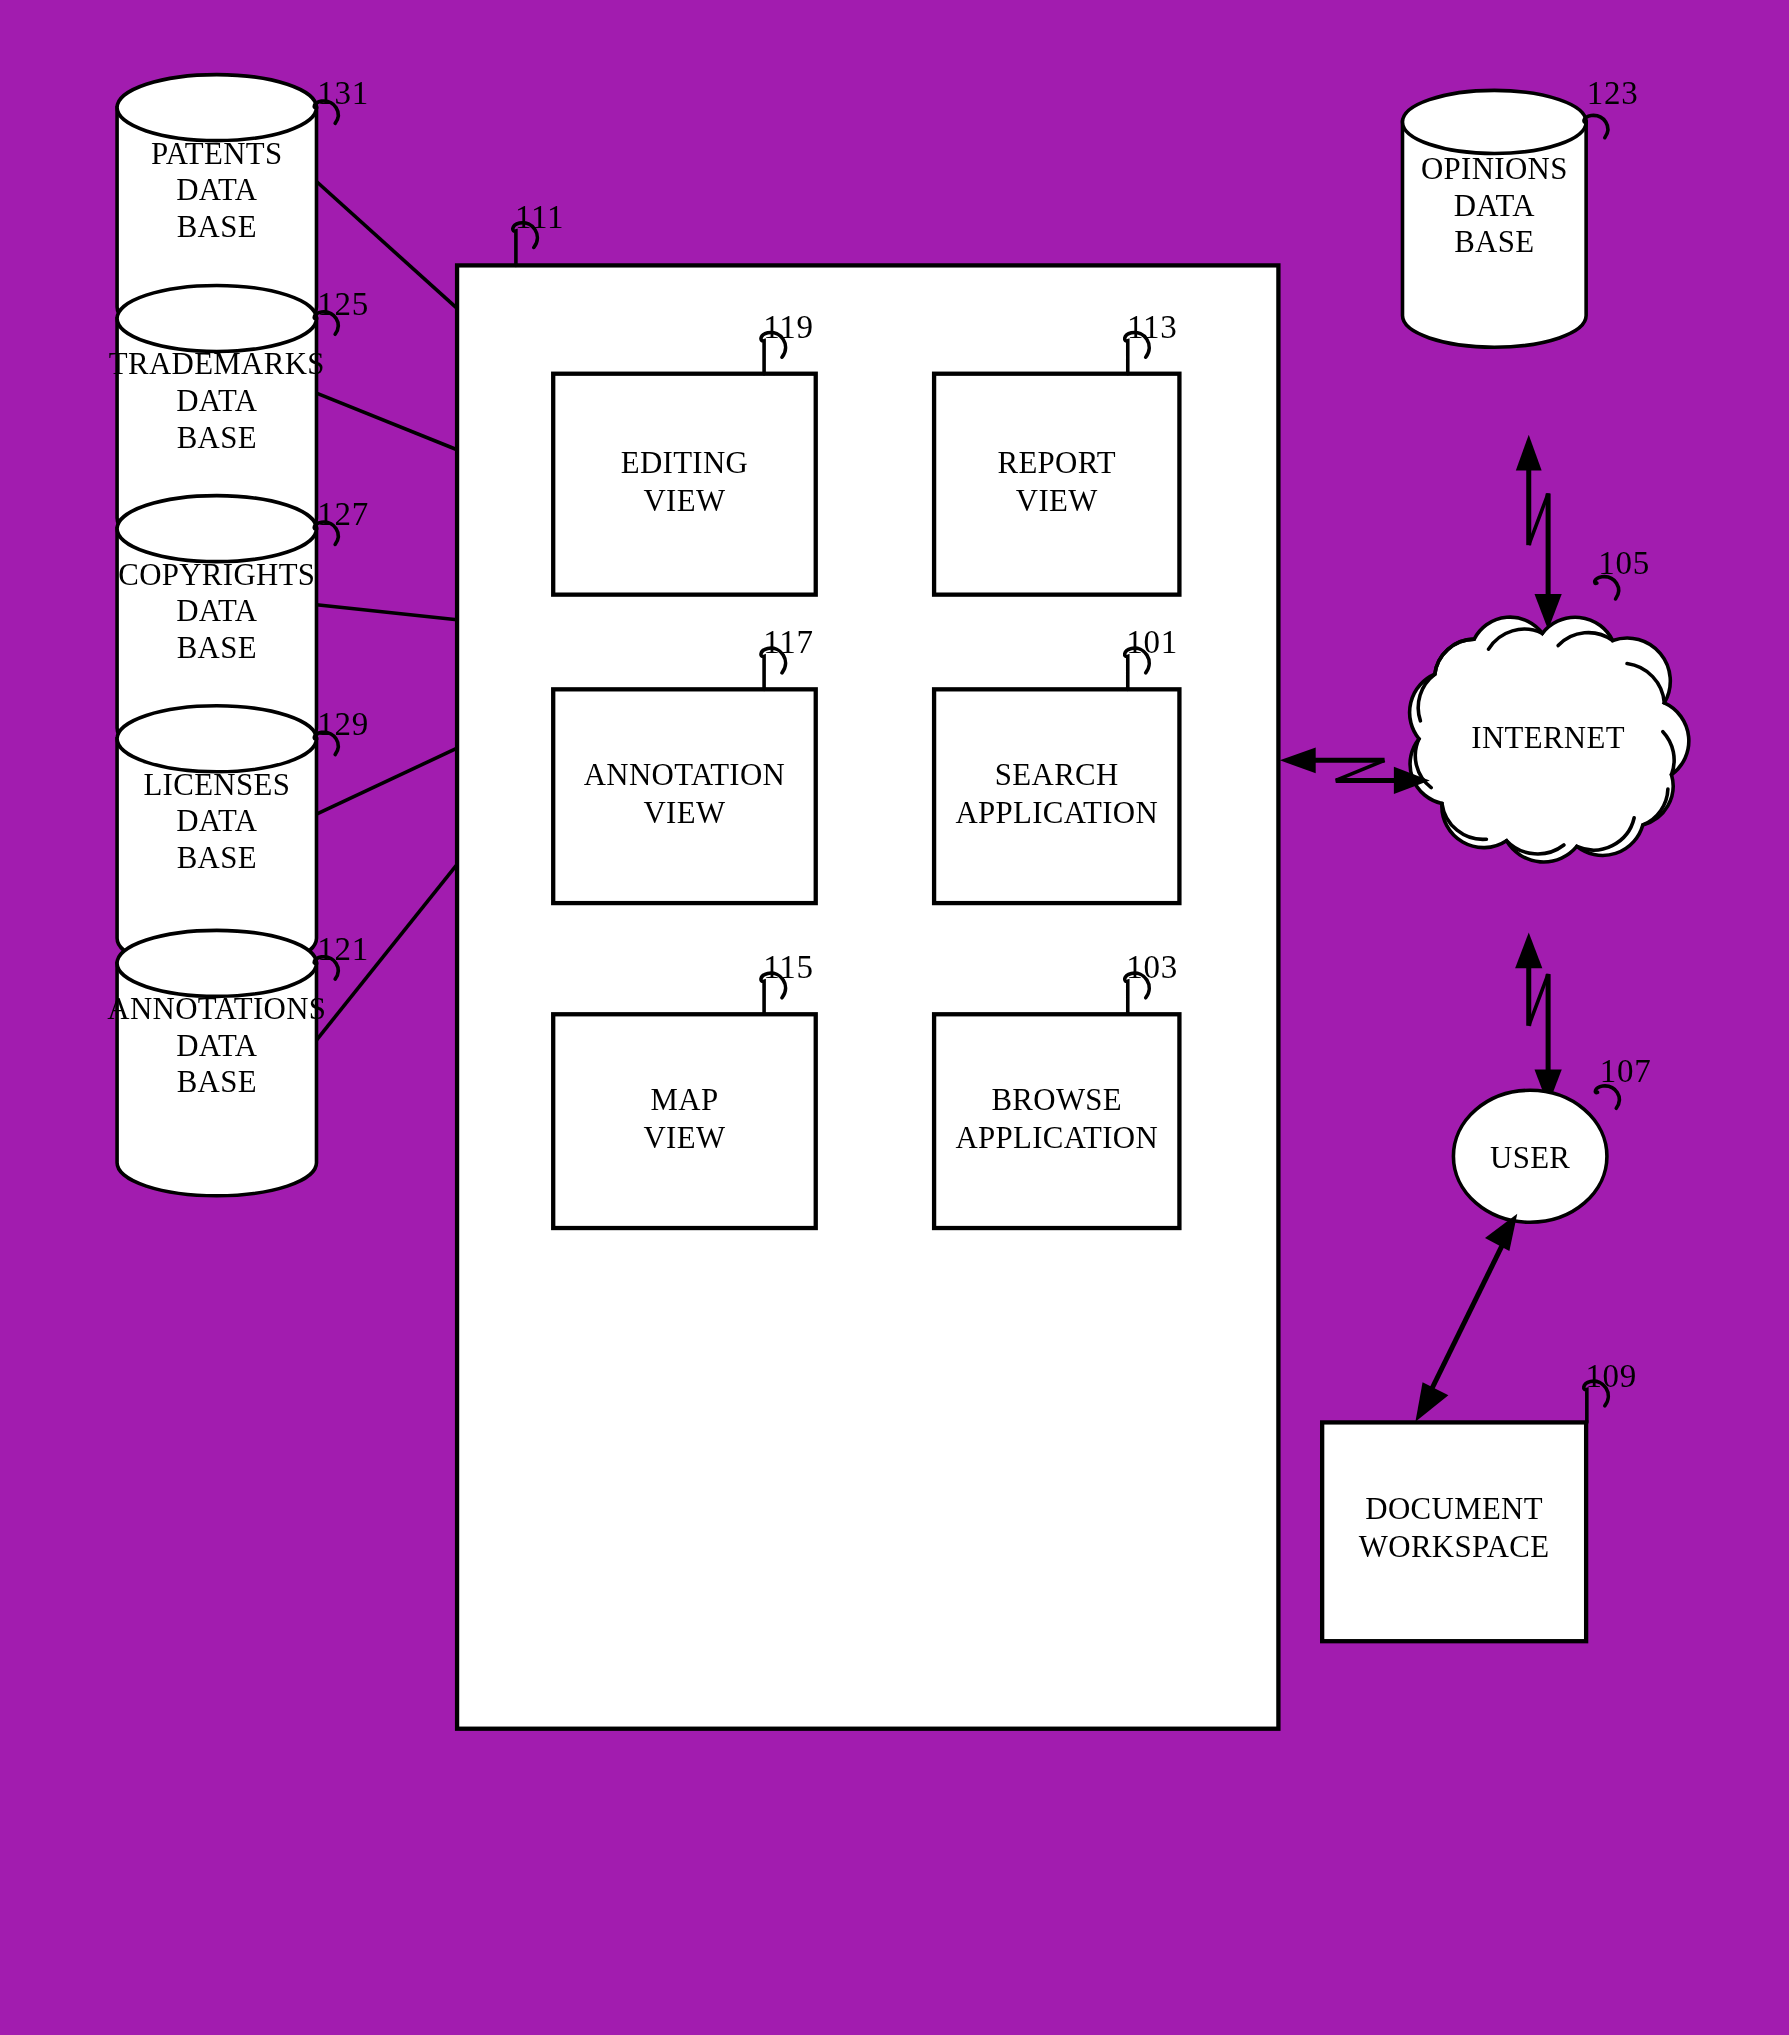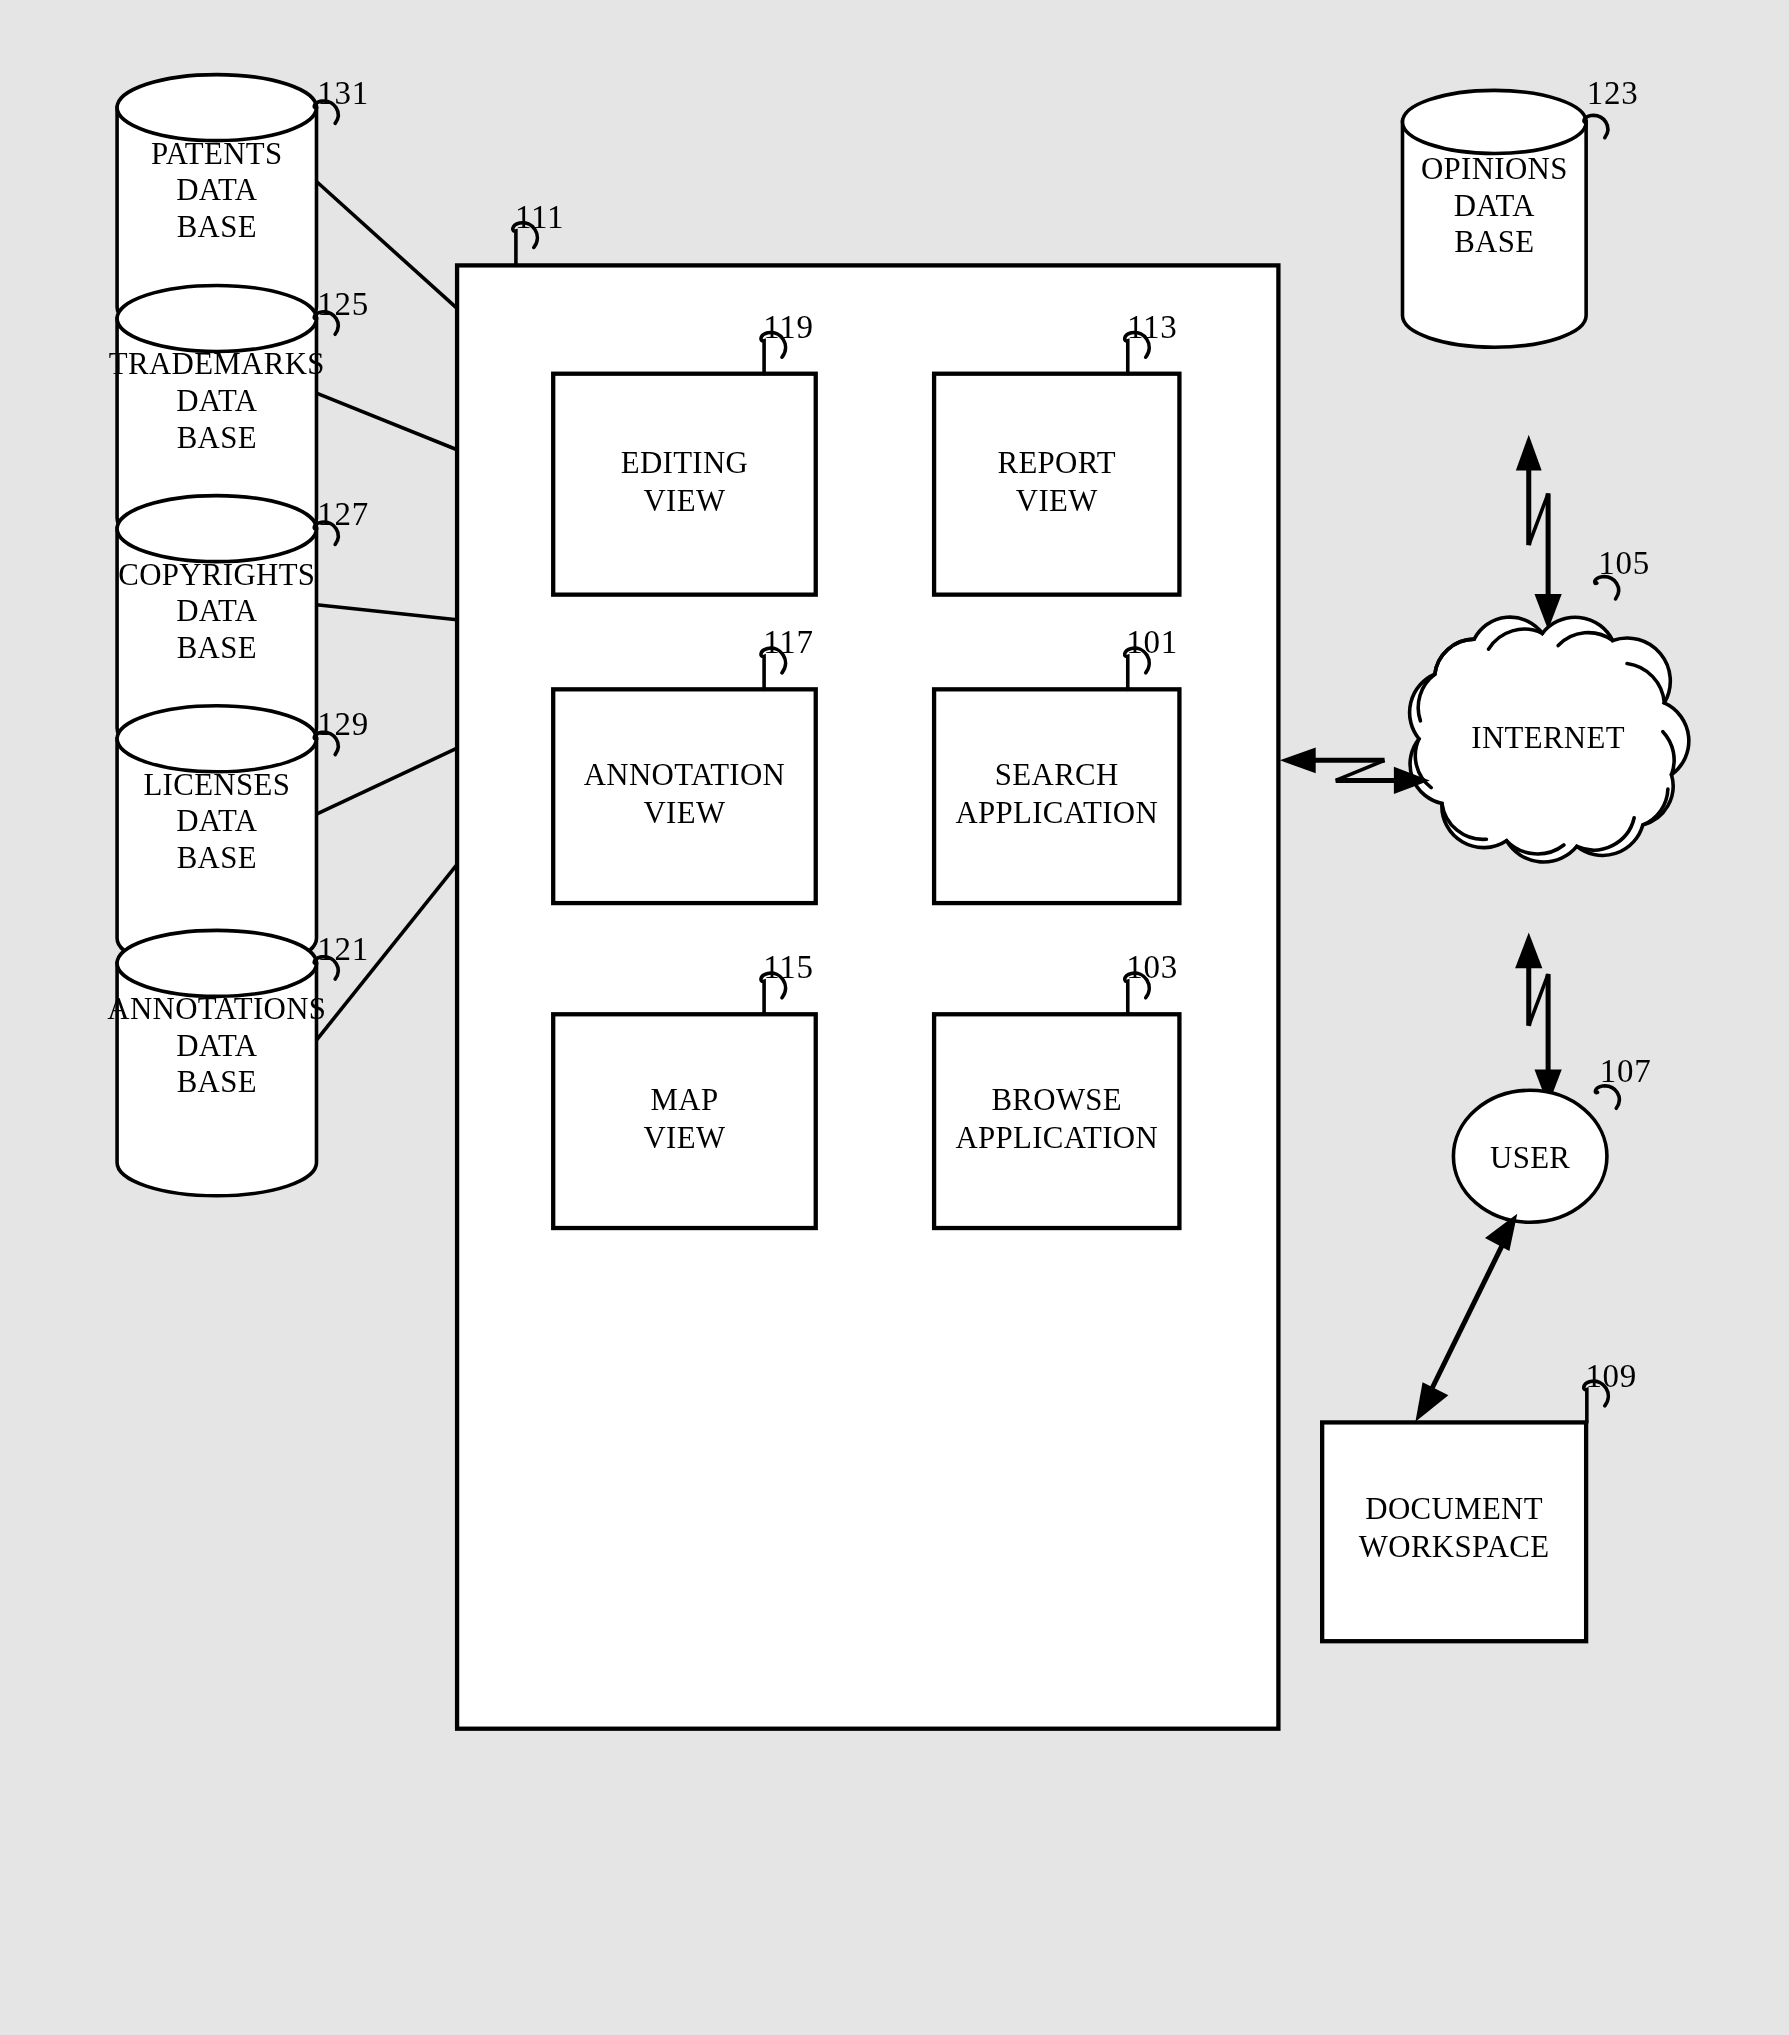--- a/index.html
+++ b/index.html
@@ -10,21 +10,21 @@
   body {
     width: 1790px;
     height: 2035px;
     font-family: "Liberation Serif", "DejaVu Serif", serif;
     overflow: hidden;
   }
   #figure-root {
     position: relative;
     width: 1790px;
     height: 2035px;
-    background: #e5e5e5;
+    background: #a21caf;
   }
   svg.figure-svg {
     display: block;
     width: 1790px;
     height: 2035px;
   }
   .shape-stroke {
     fill: none;
     stroke: #000000;
     stroke-width: 5;

